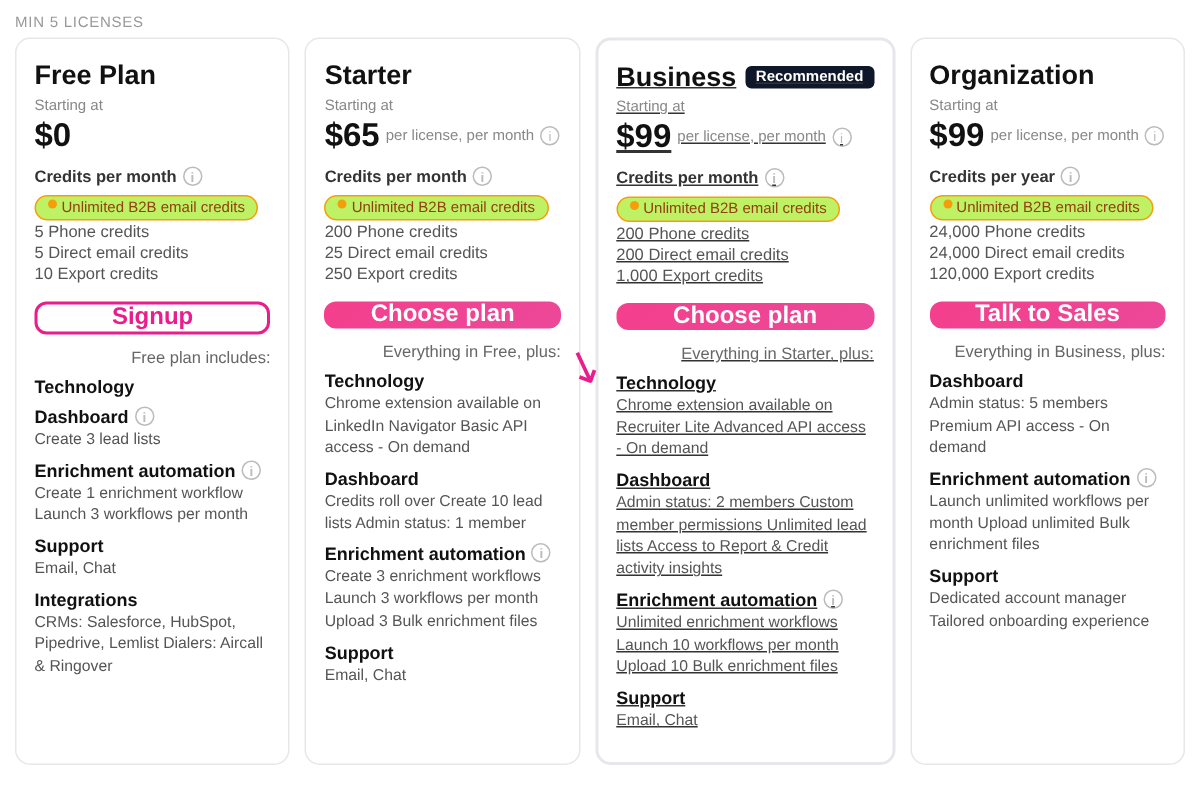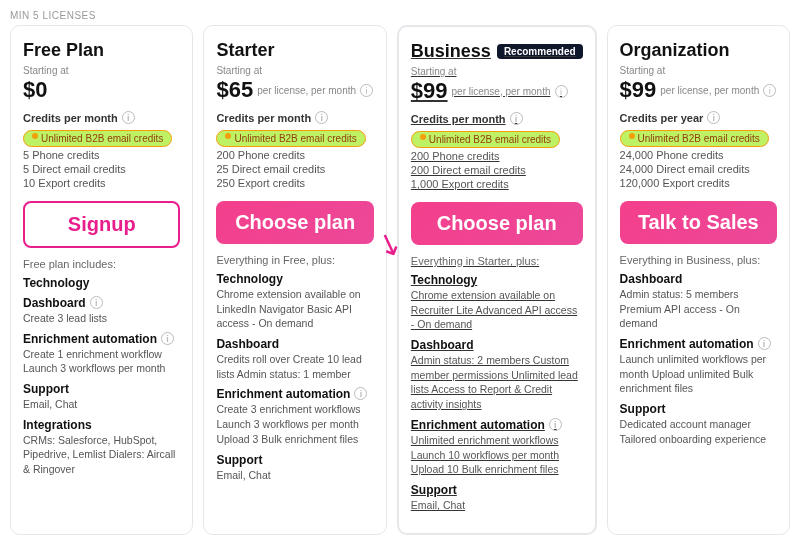--- a/index.html
+++ b/index.html
@@ -118,23 +118,22 @@
       background: #f59e0b;
       display: inline-block;
     }
     .credit-item {
       font-size: 11px;
       color: #555;
       margin-top: 2px;
     }
     .cta-button {
       width: 100%;
-      padding: 10px;
       border-radius: 8px;
-      font-size: 20px;
+      font-size: 16px;
       font-weight: 600;
       cursor: pointer;
       border: none;
       margin-top: 12px;
       margin-bottom: 10px;
     }
     .cta-signup {
       background: #fff;
       color: #e91e8c;
       border: 2px solid #e91e8c;
@@ -144,20 +143,21 @@
       color: #fff;
     }
     .cta-talk {
       background: linear-gradient(135deg, #f43f8c, #ec4899);
       color: #fff;
     }
     .includes-label {
       font-size: 11px;
       color: #666;
       margin-bottom: 6px;
+      text-align: right;
     }
     .feature-section {
       margin-bottom: 6px;
     }
     .feature-title {
       font-size: 12px;
       font-weight: 700;
       color: #111;
       margin-bottom: 1px;
       display: flex;

